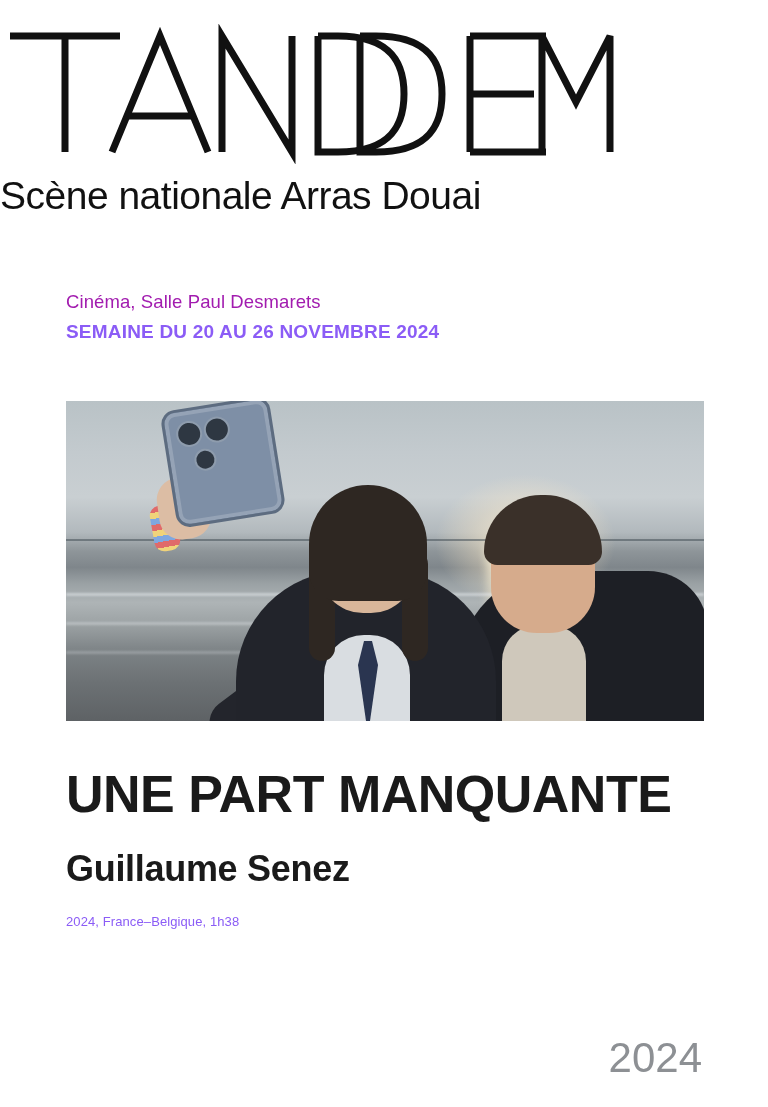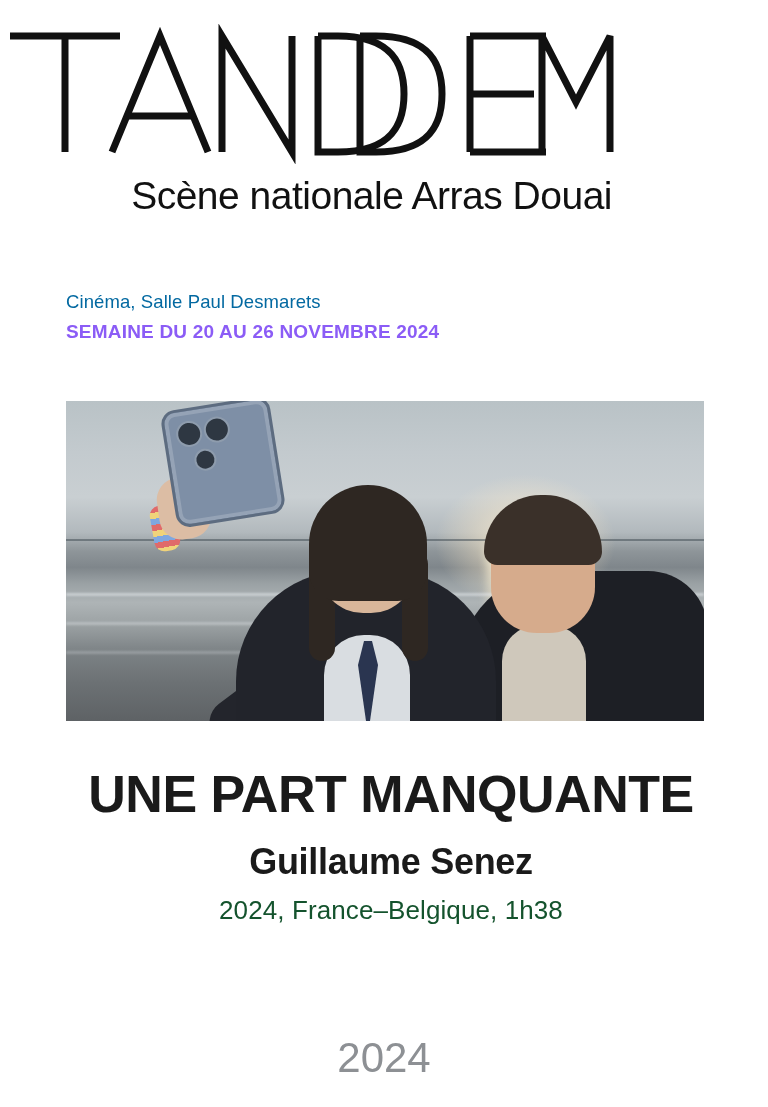--- a/index.html
+++ b/index.html
@@ -15,21 +15,21 @@
     color: #1a1a1a;
     overflow: hidden;
   }
 
   
   .logo-block {
     position: absolute;
     top: 24px;
     left: 0;
     width: 612px;
-    text-align: right;
+    text-align: left;
   }
   .logo-wordmark {
     position: relative;
     display: inline-block;
     height: 140px;
     width: 620px;
   }
   .logo-wordmark svg {
     display: block;
     width: 620px;
@@ -47,21 +47,21 @@
   
   .meta-block {
     position: absolute;
     top: 290px;
     left: 66px;
     width: 640px;
   }
   .meta-venue {
     font-size: 18.5px;
     font-weight: 400;
-    color: #0369a1;
+    color: #a21caf;
     letter-spacing: 0.1px;
     line-height: 1.35;
   }
   .meta-week {
     margin-top: 4px;
     font-size: 19px;
     font-weight: 700;
     color: #8b5cf6;
     letter-spacing: 0.2px;
     line-height: 1.35;
@@ -274,54 +274,53 @@
     border-radius: 26px;
     transform: rotate(8deg);
   }
 
   
   .film-block {
     position: absolute;
     top: 768px;
     left: 66px;
     width: 650px;
-    text-align: center;
   }
   .film-title {
     font-size: 52px;
     font-weight: 700;
     letter-spacing: -0.5px;
     line-height: 1.02;
     color: #1a1a1a;
     font-family: "Liberation Sans", sans-serif;
     white-space: nowrap;
   }
   .film-director {
-    margin-top: 20px;
+    margin-top: 27px;
     font-size: 36px;
     font-weight: 700;
     letter-spacing: -0.3px;
     color: #1a1a1a;
   }
   .film-details {
-    margin-top: 12px;
-    font-size: 26px;
+    margin-top: 24px;
+    font-size: 13px;
     font-weight: 400;
     letter-spacing: 0.1px;
-    color: #14532d;
+    color: #8b5cf6;
   }
 
   
   .footer {
     position: absolute;
     bottom: 28px;
     left: 0;
     width: 768px;
     display: flex;
-    justify-content: center;
+    justify-content: flex-end;
     padding: 0 66px;
     box-sizing: border-box;
   }
   .year {
     font-size: 42px;
     font-weight: 400;
     color: #8d9094;
     letter-spacing: 0px;
     line-height: 1;
   }

